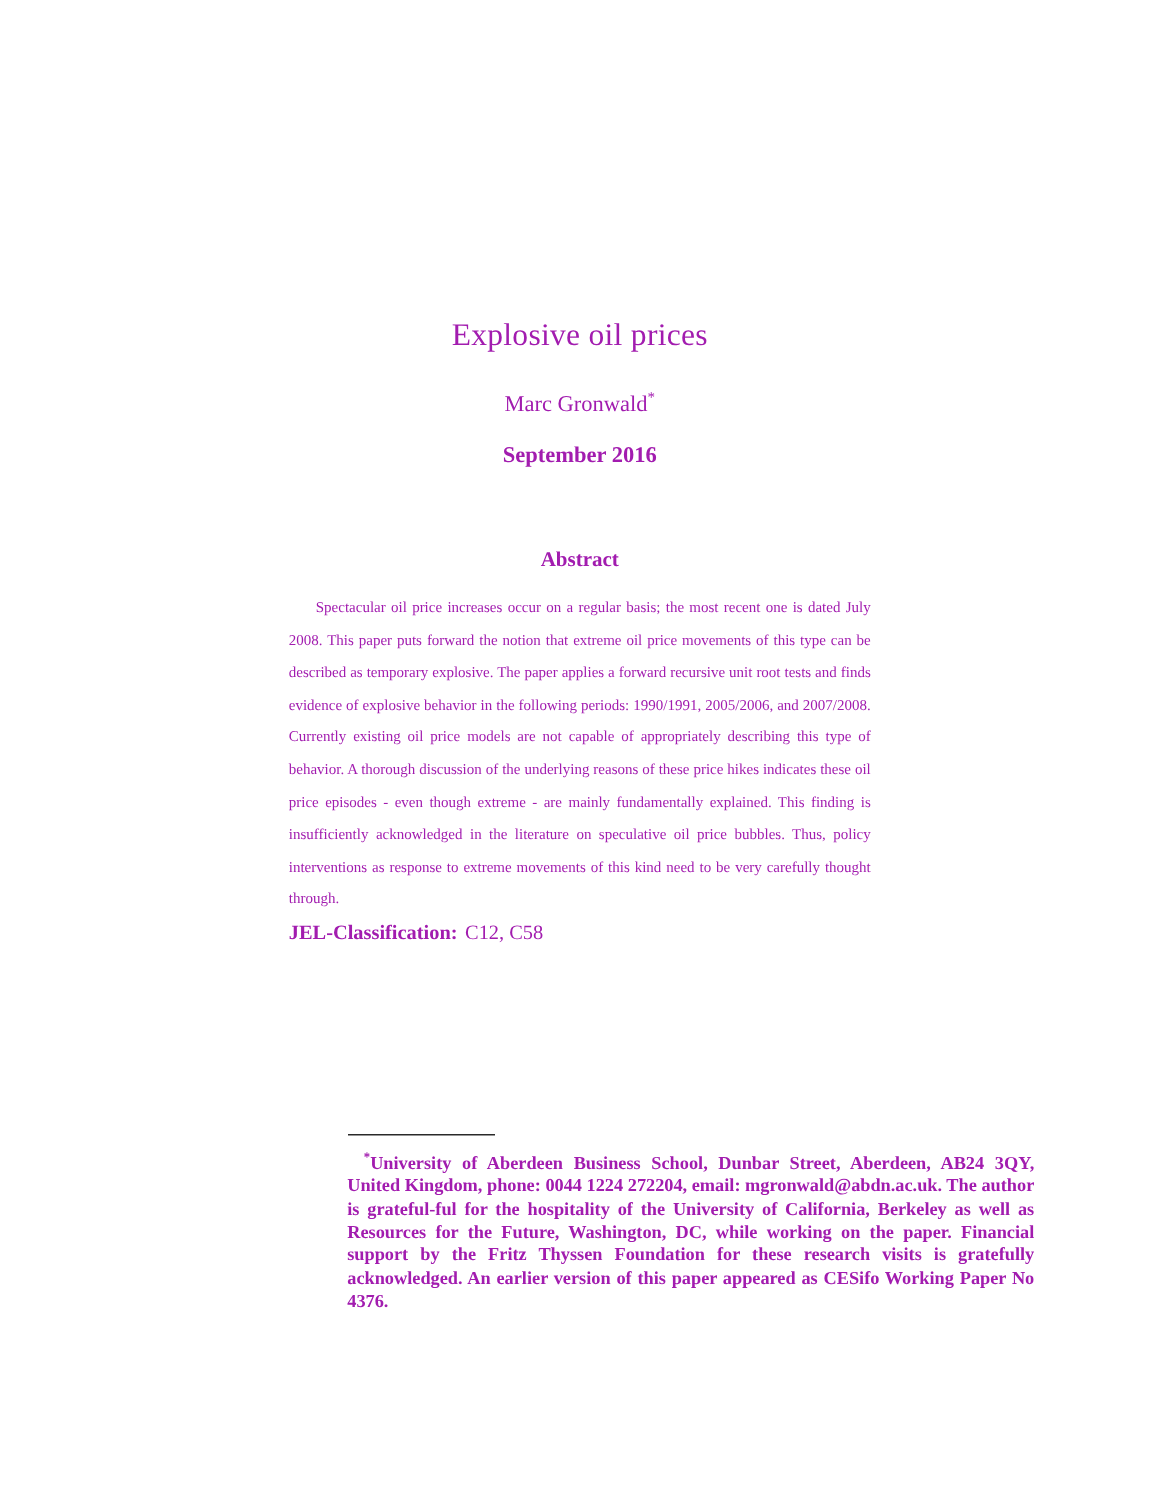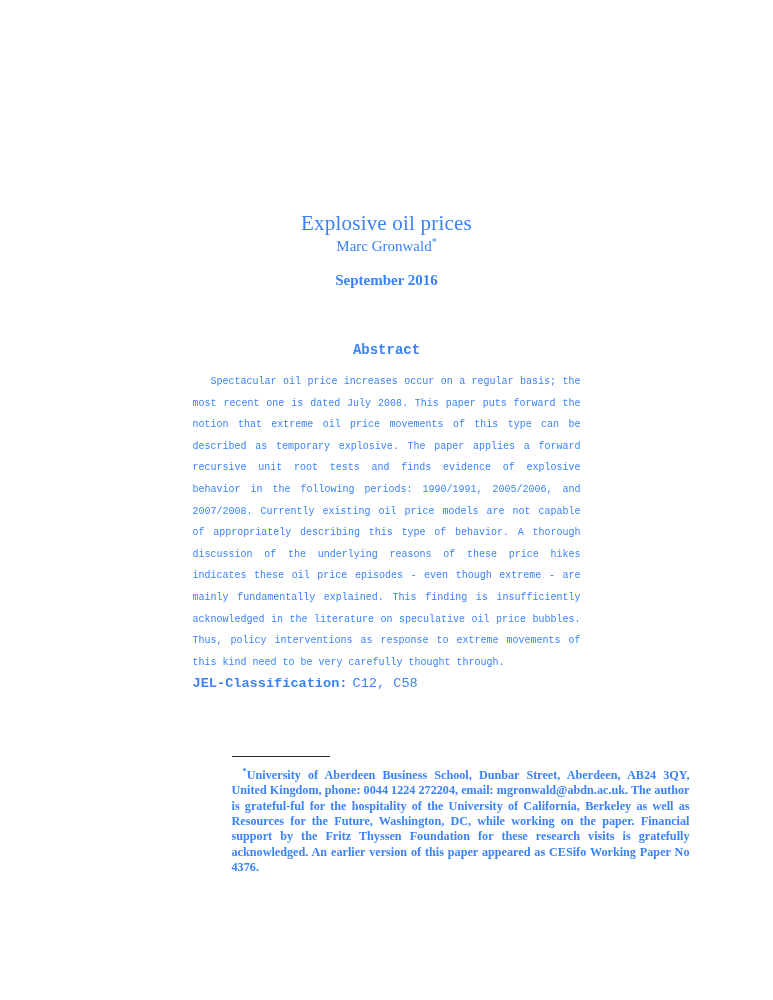--- a/index.html
+++ b/index.html
@@ -6,49 +6,49 @@
     margin: 0;
     padding: 0;
     background: #ffffff;
   }
   .page {
     position: relative;
     width: 626px;
     height: 1000px;
     background: #ffffff;
     font-family: "Liberation Serif", "DejaVu Serif", serif;
-    color: #3b82f6;
+    color: #a21caf;
     overflow: hidden;
     margin: 0 auto;
   }
   .title {
     margin: 0;
     padding-top: 211px;
     text-align: center;
     font-size: 21px;
     font-weight: normal;
     letter-spacing: 0.2px;
   }
   .author {
+    margin-top: 24px;
     text-align: center;
     font-size: 15px;
   }
   .author sup {
     font-size: 10px;
   }
   .date {
     margin-top: 17px;
     text-align: center;
     font-size: 15px;
     font-weight: bold;
   }
   .abstract {
     width: 388px;
     margin: 53px auto 17px auto;
-    font-family: Liberation Mono, monospace;
   }
   .abstract-heading {
     text-align: center;
     font-weight: bold;
     font-size: 14px;
     margin-bottom: 13px;
   }
   .abstract-body {
     margin: 0;
     font-size: 10px;

